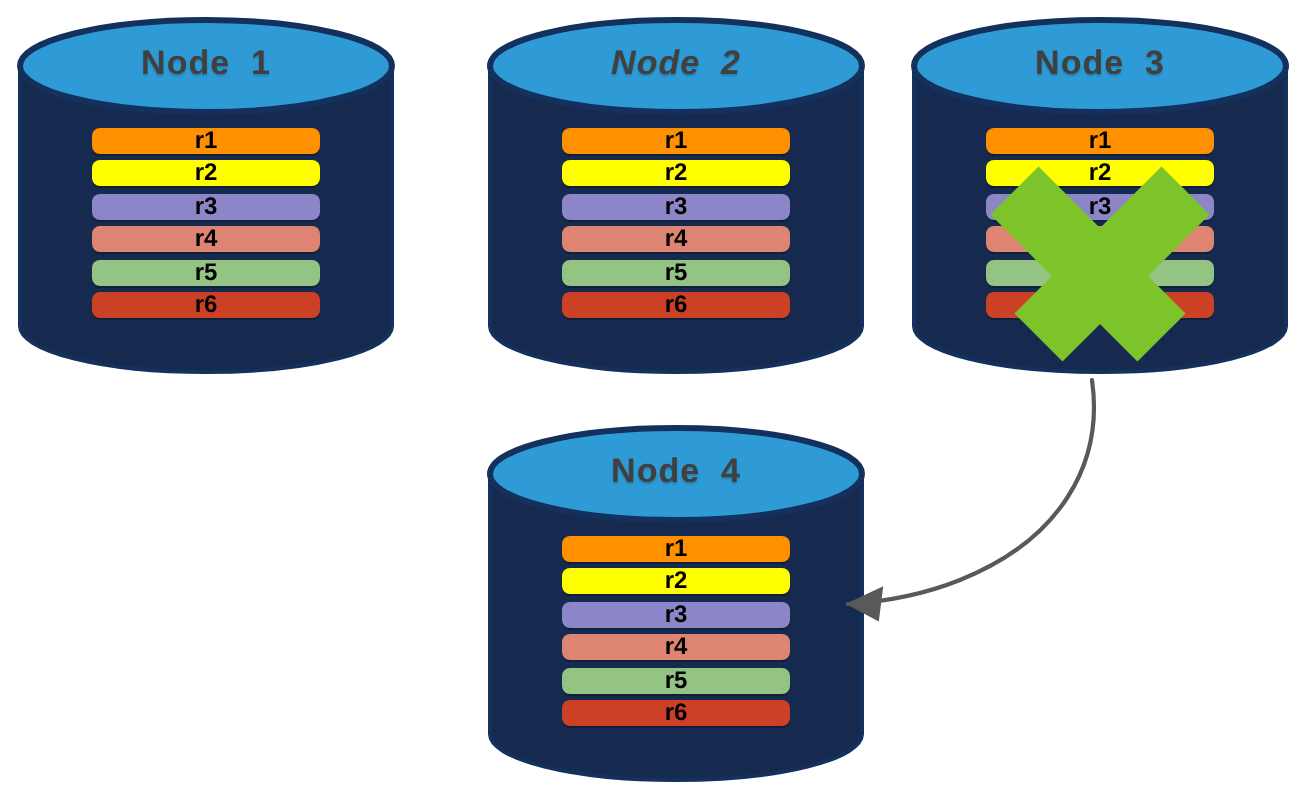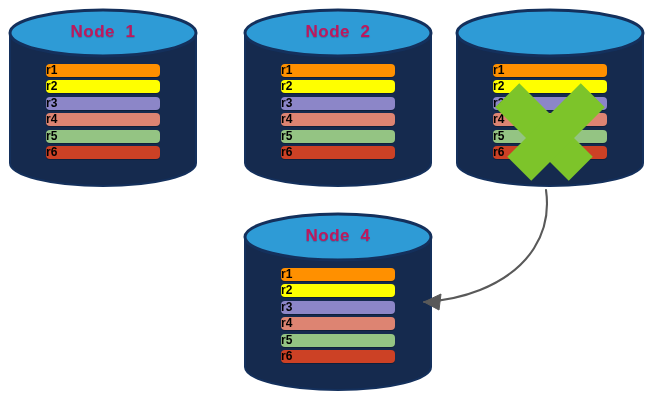--- a/index.html
+++ b/index.html
@@ -26,41 +26,42 @@
   .cyl-svg {
     position: absolute;
     left: 0; top: 0;
     overflow: visible;
   }
   .node-title {
     position: absolute;
     left: 0;
     width: 100%;
     text-align: center;
-    color: #be185d;
+    color: #404040;
     font-weight: bold;
     font-size: 17px;
     letter-spacing: 0.5px;
     font-family: "Liberation Sans", sans-serif;
     white-space: pre;
     text-shadow: 0 1px 1px rgba(0,0,0,0.18);
   }
   .rows {
     position: absolute;
     left: 0;
     width: 100%;
   }
   .row-bar {
     position: absolute;
     height: 13px;
     border-radius: 4px;
     color: #000000;
     font-size: 12px;
     font-weight: bold;
     line-height: 13px;
+    text-align: center;
     font-family: "Liberation Sans", sans-serif;
     box-shadow: 0 1px 0 rgba(0,0,0,0.25);
   }
   .x-mark {
     position: absolute;
     overflow: visible;
     pointer-events: none;
   }
   .arrow-layer {
     position: absolute;
@@ -90,35 +91,36 @@
           <div class="row-bar" style="left: 38px; width: 114px; top: 105.2px; background: rgb(221, 132, 114);">r4</div>
           <div class="row-bar" style="left: 38px; width: 114px; top: 121.6px; background: rgb(148, 196, 131);">r5</div>
           <div class="row-bar" style="left: 38px; width: 114px; top: 138px; background: rgb(204, 65, 37);">r6</div>
         </div>
       </div>
       <div class="node" style="left: 243px; top: 8px; width: 190px; height: 180px;">
         <svg class="cyl-svg" width="190" height="180" viewBox="0 0 190 180">
           <path d="M 2 25 L 2 155 A 93 23 0 0 0 188 155 L 188 25 Z" fill="#152a4e" stroke="#14305c" stroke-width="2"></path>
           <ellipse cx="95" cy="25" rx="93" ry="23" fill="#2e9bd6" stroke="#14305c" stroke-width="3"></ellipse>
         </svg>
-        <div class="node-title" style="top: 14px;">Node  2</div>
+        <div class="node-title" style="top: 14px; font-style: italic;">Node  2</div>
         <div class="rows">
           <div class="row-bar" style="left: 38px; width: 114px; top: 56px; background: rgb(255, 144, 0);">r1</div>
           <div class="row-bar" style="left: 38px; width: 114px; top: 72.4px; background: rgb(255, 255, 0);">r2</div>
           <div class="row-bar" style="left: 38px; width: 114px; top: 88.8px; background: rgb(140, 134, 200);">r3</div>
           <div class="row-bar" style="left: 38px; width: 114px; top: 105.2px; background: rgb(221, 132, 114);">r4</div>
           <div class="row-bar" style="left: 38px; width: 114px; top: 121.6px; background: rgb(148, 196, 131);">r5</div>
           <div class="row-bar" style="left: 38px; width: 114px; top: 138px; background: rgb(204, 65, 37);">r6</div>
         </div>
       </div>
       <div class="node" style="left: 455px; top: 8px; width: 190px; height: 180px;">
         <svg class="cyl-svg" width="190" height="180" viewBox="0 0 190 180">
           <path d="M 2 25 L 2 155 A 93 23 0 0 0 188 155 L 188 25 Z" fill="#152a4e" stroke="#14305c" stroke-width="2"></path>
           <ellipse cx="95" cy="25" rx="93" ry="23" fill="#2e9bd6" stroke="#14305c" stroke-width="3"></ellipse>
         </svg>
+        <div class="node-title" style="top: 14px;">Node  3</div>
         <div class="rows">
           <div class="row-bar" style="left: 38px; width: 114px; top: 56px; background: rgb(255, 144, 0);">r1</div>
           <div class="row-bar" style="left: 38px; width: 114px; top: 72.4px; background: rgb(255, 255, 0);">r2</div>
           <div class="row-bar" style="left: 38px; width: 114px; top: 88.8px; background: rgb(140, 134, 200);">r3</div>
           <div class="row-bar" style="left: 38px; width: 114px; top: 105.2px; background: rgb(221, 132, 114);">r4</div>
           <div class="row-bar" style="left: 38px; width: 114px; top: 121.6px; background: rgb(148, 196, 131);">r5</div>
           <div class="row-bar" style="left: 38px; width: 114px; top: 138px; background: rgb(204, 65, 37);">r6</div>
         </div>
         <svg class="x-mark" width="190" height="180" viewBox="0 0 190 180" style="left: 0px; top: 0px;">
           <g>

